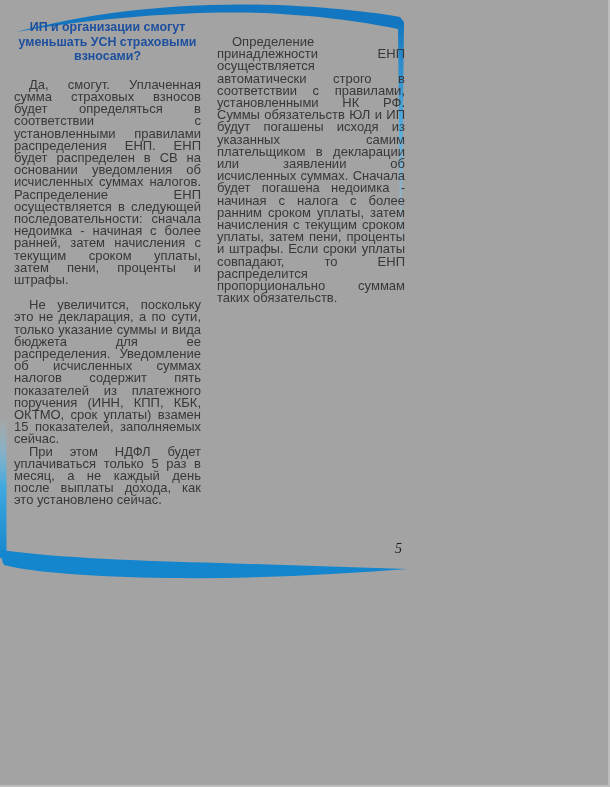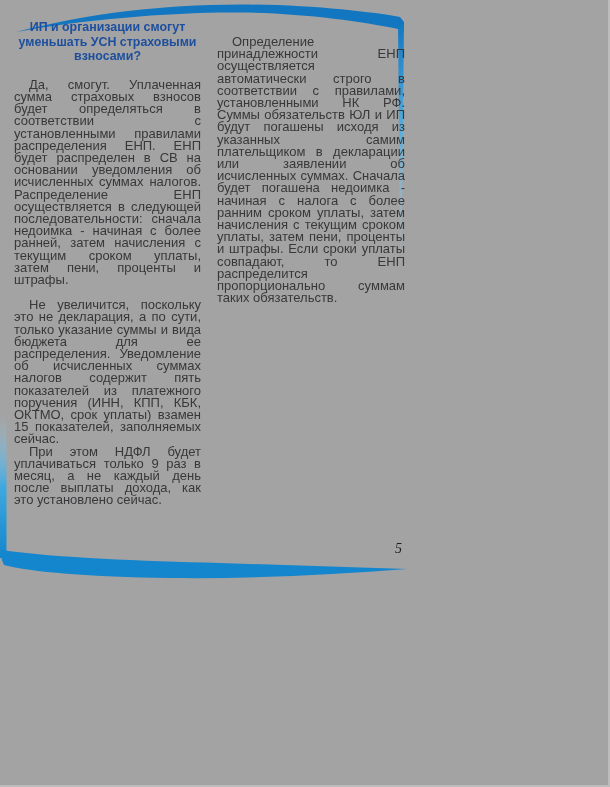--- a/index.html
+++ b/index.html
@@ -73,21 +73,21 @@
              Q 1 560 1 550 Z" fill="#1486cd"></path>
   </svg>
 
   <div class="col col-left">
     <section class="qa-section">
       <h3 class="question">ИП и организации смогут уменьшать УСН страховыми взносами?</h3>
       <p class="answer">Да, смогут. Уплаченная сумма страховых взносов будет определяться в соответствии с установленными правилами распределения ЕНП. ЕНП будет распределен в СВ на основании уведомления об исчисленных суммах налогов. Распределение ЕНП осуществляется в следующей последовательности: сначала недоимка - начиная с более ранней, затем начисления с текущим сроком уплаты, затем пени, проценты и штрафы.</p>
     </section>
     <section class="qa-section">
       <p class="answer">Не увеличится, поскольку это не декларация, а по сути, только указание суммы и вида бюджета для ее распределения. Уведомление об исчисленных суммах налогов содержит пять показателей из платежного поручения (ИНН, КПП, КБК, ОКТМО, срок уплаты) взамен 15 показателей, заполняемых сейчас.</p>
-      <p class="answer">При этом НДФЛ будет уплачиваться только 9 раз в месяц, а не каждый день после выплаты дохода, как это установлено сейчас.</p>
+      <p class="answer">При этом НДФЛ будет уплачиваться только 5 раз в месяц, а не каждый день после выплаты дохода, как это установлено сейчас.</p>
     </section>
   </div>
 
   <div class="col col-right">
     <section class="qa-section">
     </section>
     <section class="qa-section">
       <p class="answer">Определение принадлежности ЕНП осуществляется автоматически строго в соответствии с правилами, установленными НК РФ. Суммы обязательств ЮЛ и ИП будут погашены исходя из указанных самим плательщиком в декларации или заявлении об исчисленных суммах. Сначала будет погашена недоимка - начиная с налога с более ранним сроком уплаты, затем начисления с текущим сроком уплаты, затем пени, проценты и штрафы. Если сроки уплаты совпадают, то ЕНП распределится пропорционально суммам таких обязательств.</p>
     </section>
   </div>

